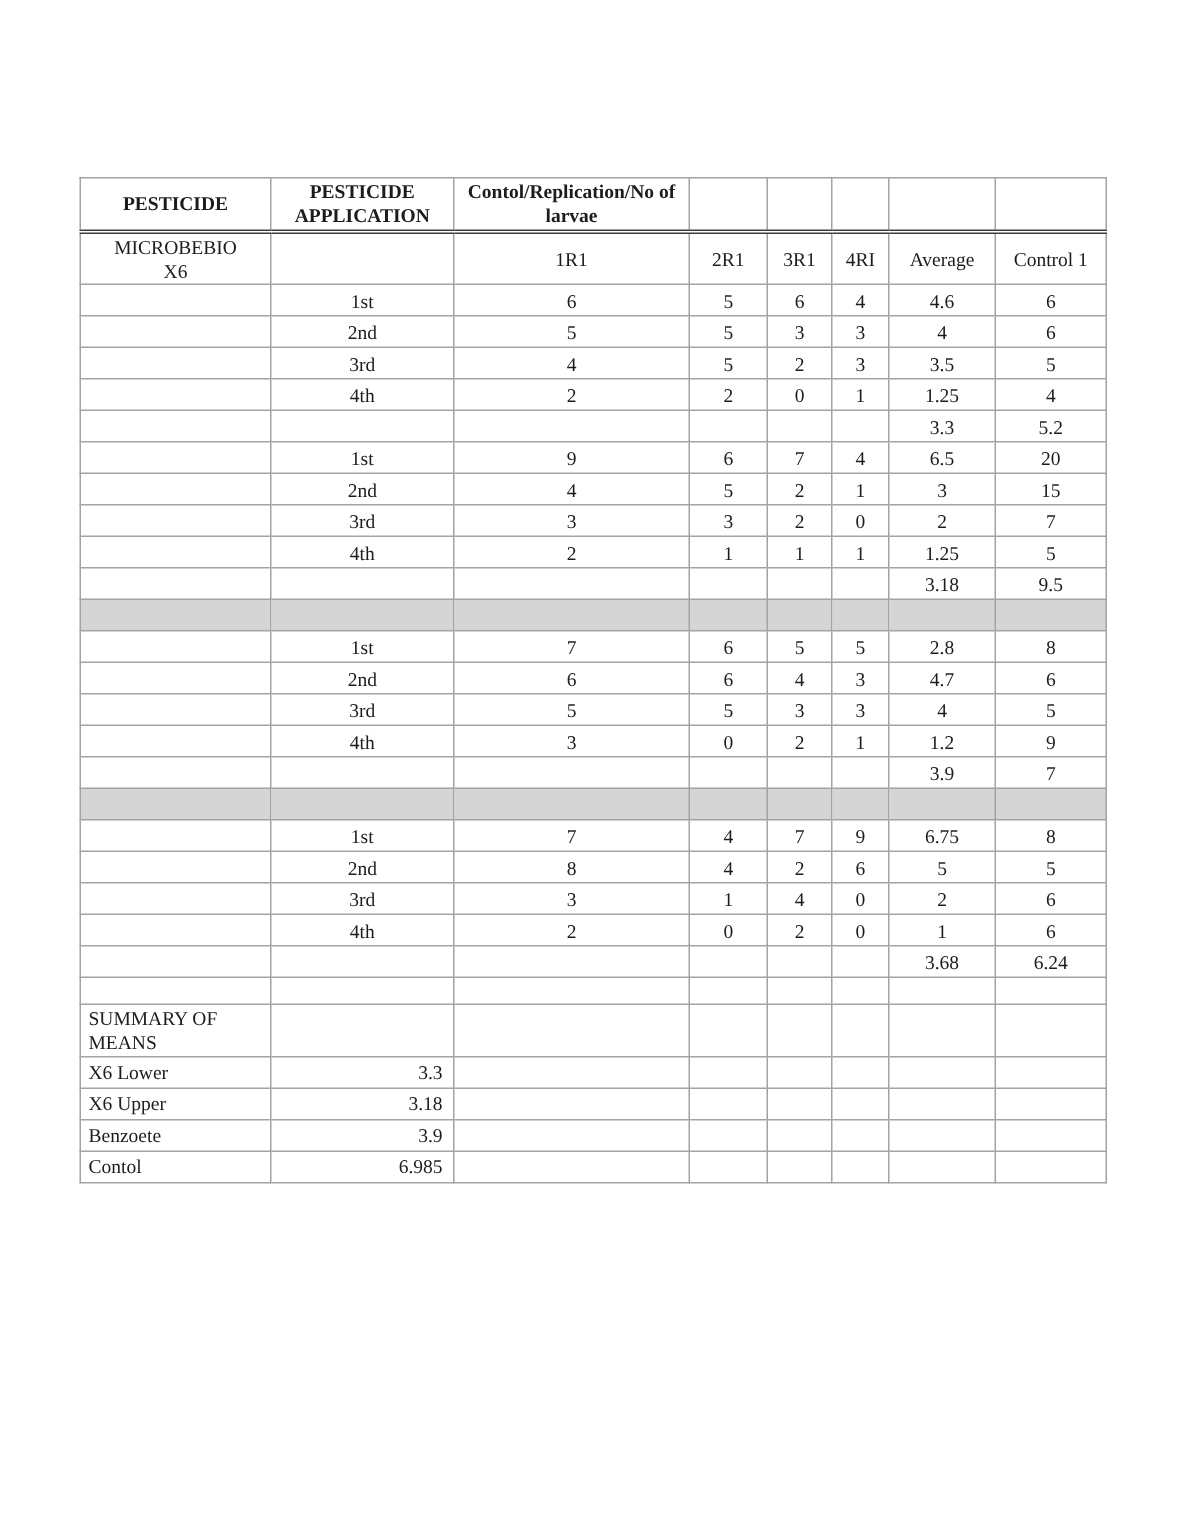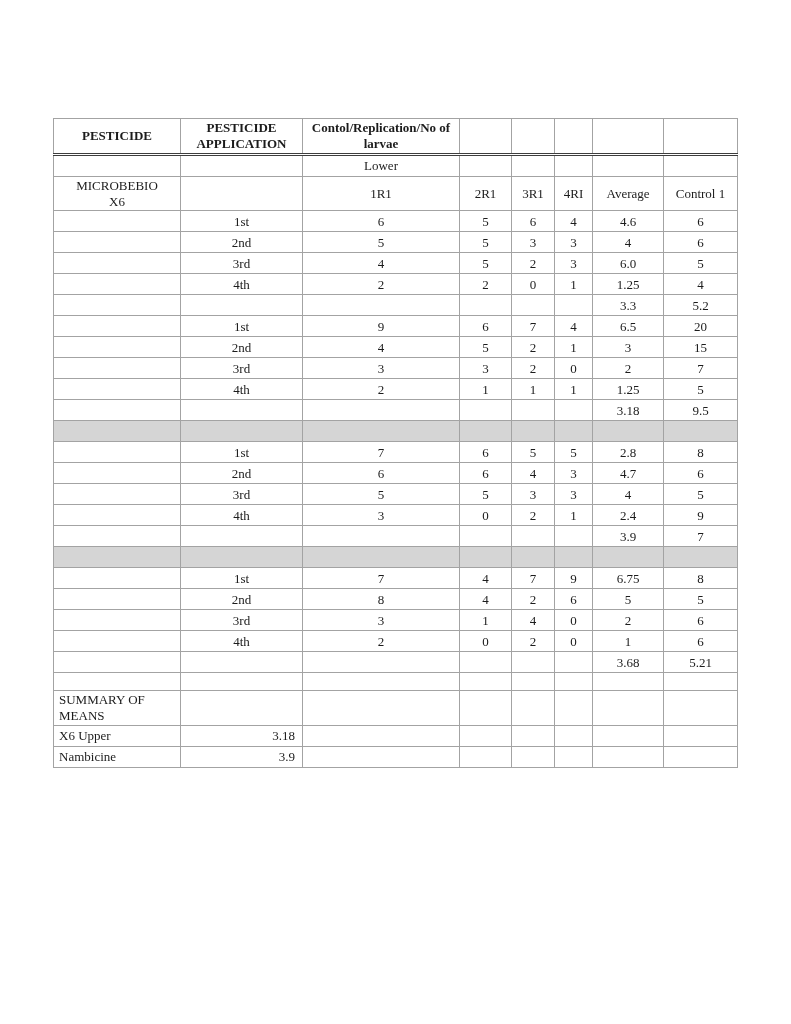--- a/index.html
+++ b/index.html
@@ -64,30 +64,20 @@
 APPLICATION</td>
           <td class="b">Contol/Replication/No of
 larvae</td>
           <td></td>
           <td></td>
           <td></td>
           <td></td>
           <td></td>
         </tr>
         <tr>
-          <td></td>
-          <td></td>
-          <td>Lower</td>
-          <td></td>
-          <td></td>
-          <td></td>
-          <td></td>
-          <td></td>
-        </tr>
-        <tr>
           <td class="b">MICROBEBIO
 X6</td>
           <td></td>
           <td>1R1</td>
           <td>2R1</td>
           <td>3R1</td>
           <td>4RI</td>
           <td>Average</td>
           <td>Control 1</td>
         </tr>
@@ -111,21 +101,21 @@
           <td>4</td>
           <td>6</td>
         </tr>
         <tr>
           <td></td>
           <td>3rd</td>
           <td>4</td>
           <td>5</td>
           <td>2</td>
           <td>3</td>
-          <td>6.0</td>
+          <td>3.5</td>
           <td>5</td>
         </tr>
         <tr>
           <td></td>
           <td>4th</td>
           <td>2</td>
           <td>2</td>
           <td>0</td>
           <td>1</td>
           <td>1.25</td>
@@ -231,21 +221,21 @@
           <td>4</td>
           <td>5</td>
         </tr>
         <tr>
           <td></td>
           <td>4th</td>
           <td>3</td>
           <td>0</td>
           <td>2</td>
           <td>1</td>
-          <td>2.4</td>
+          <td>1.2</td>
           <td>9</td>
         </tr>
         <tr>
           <td></td>
           <td></td>
           <td></td>
           <td></td>
           <td></td>
           <td></td>
           <td class="b">3.9</td>
@@ -302,21 +292,21 @@
           <td>6</td>
         </tr>
         <tr>
           <td></td>
           <td></td>
           <td></td>
           <td></td>
           <td></td>
           <td></td>
           <td class="b">3.68</td>
-          <td>5.21</td>
+          <td>6.24</td>
         </tr>
         <tr class="blank">
           <td></td>
           <td></td>
           <td></td>
           <td></td>
           <td></td>
           <td></td>
           <td></td>
           <td></td>
@@ -326,32 +316,52 @@
 MEANS</td>
           <td></td>
           <td></td>
           <td></td>
           <td></td>
           <td></td>
           <td></td>
           <td></td>
         </tr>
         <tr>
+          <td class="b al">X6 Lower</td>
+          <td class="ar">3.3</td>
+          <td></td>
+          <td></td>
+          <td></td>
+          <td></td>
+          <td></td>
+          <td></td>
+        </tr>
+        <tr>
           <td class="b al">X6 Upper</td>
           <td class="ar">3.18</td>
           <td></td>
           <td></td>
           <td></td>
           <td></td>
           <td></td>
           <td></td>
         </tr>
         <tr>
-          <td class="b al">Nambicine</td>
+          <td class="b al">Benzoete</td>
           <td class="ar">3.9</td>
+          <td></td>
+          <td></td>
+          <td></td>
+          <td></td>
+          <td></td>
+          <td></td>
+        </tr>
+        <tr>
+          <td class="b al">Contol</td>
+          <td class="ar">6.985</td>
           <td></td>
           <td></td>
           <td></td>
           <td></td>
           <td></td>
           <td></td>
         </tr>
       </tbody>
   </table>
 </div>

